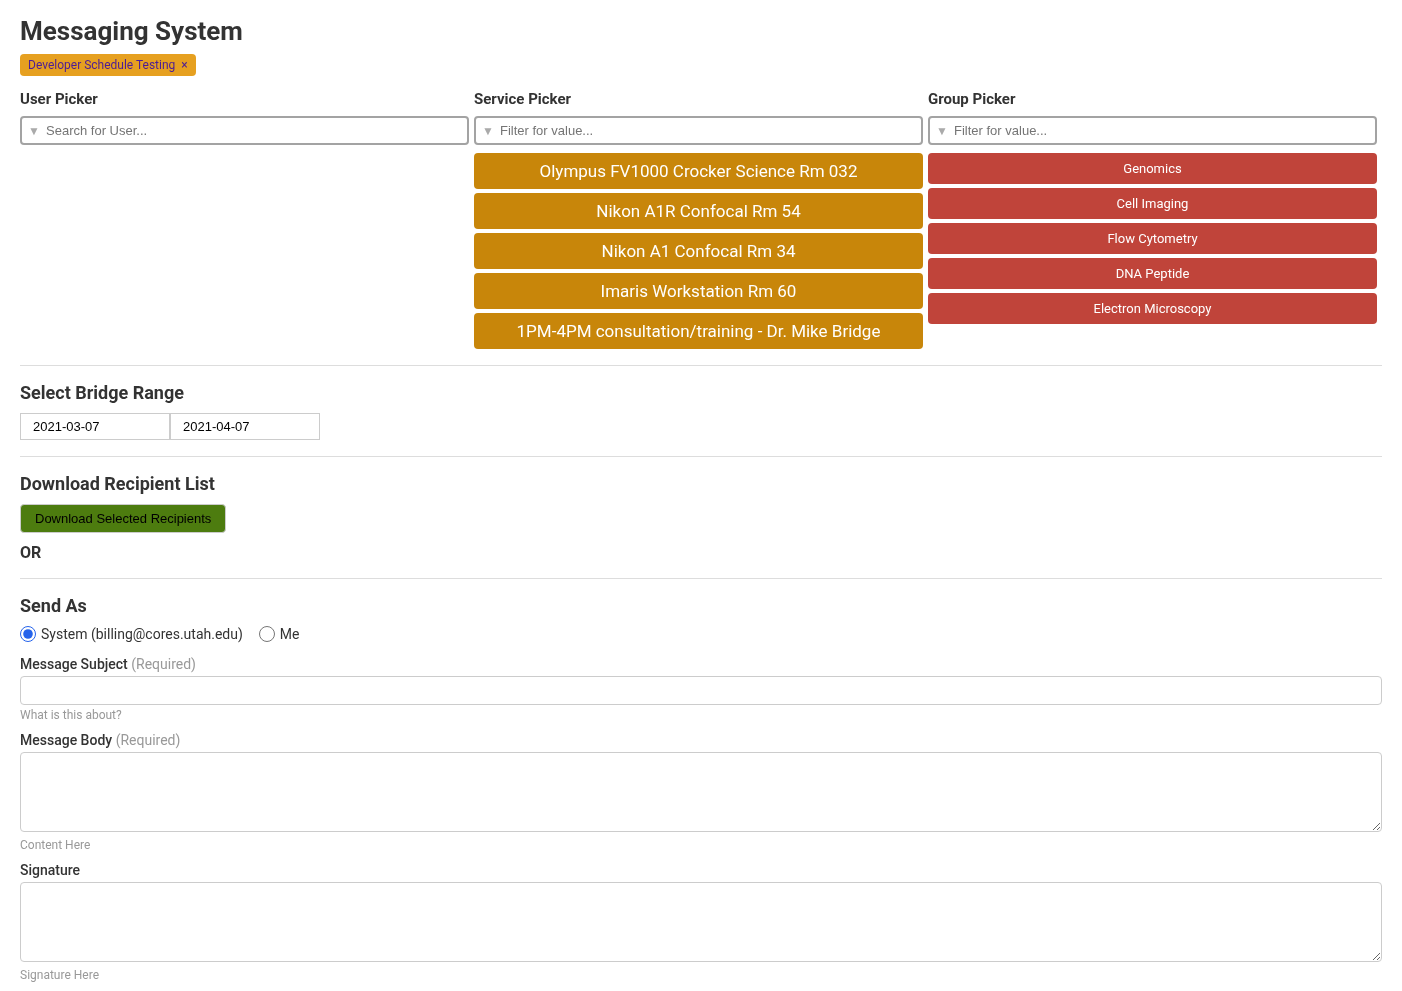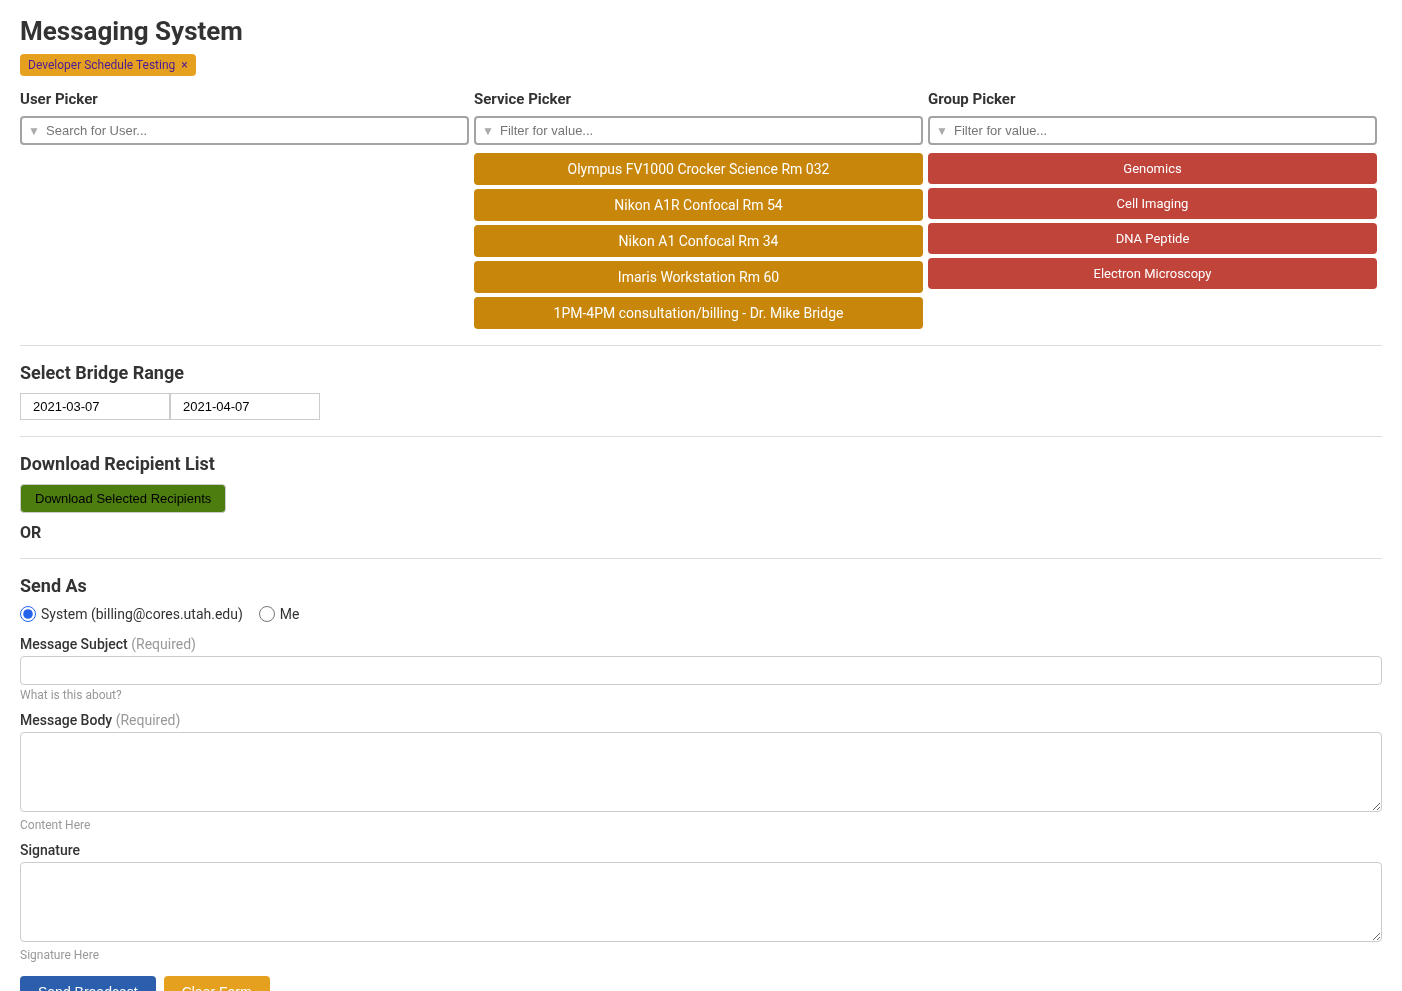--- a/index.html
+++ b/index.html
@@ -71,21 +71,21 @@
       gap: 4px;
       max-height: 200px;
       overflow-y: auto;
     }
     .picker-item-orange {
       background: #c8860a;
       color: #fff;
       padding: 8px 12px;
       border-radius: 4px;
       text-align: center;
-      font-size: 14px;
+      font-size: 17px;
       cursor: pointer;
     }
     .picker-item-red {
       background: #c0443a;
       color: #fff;
       padding: 8px 12px;
       border-radius: 4px;
       text-align: center;
       font-size: 13px;
       cursor: pointer;
@@ -224,33 +224,34 @@
     <h3>Service Picker</h3>
     <div class="filter-input-wrap">
       <span class="filter-icon">▼</span>
       <input class="filter-input" type="text" placeholder="Filter for value..." style="">
     </div>
     <div class="picker-list" id="service-list">
         <div class="picker-item-orange">Olympus FV1000 Crocker Science Rm 032</div>
         <div class="picker-item-orange">Nikon A1R Confocal Rm 54</div>
         <div class="picker-item-orange">Nikon A1 Confocal Rm 34</div>
         <div class="picker-item-orange">Imaris Workstation Rm 60</div>
-        <div class="picker-item-orange">1PM-4PM consultation/billing - Dr. Mike Bridge</div>
+        <div class="picker-item-orange">1PM-4PM consultation/training - Dr. Mike Bridge</div>
       </div>
   </div>
 
   <div class="picker-col">
     <h3>Group Picker</h3>
     <div class="filter-input-wrap">
       <span class="filter-icon">▼</span>
       <input class="filter-input" type="text" placeholder="Filter for value..." style="">
     </div>
     <div class="picker-list" id="group-list">
         <div class="picker-item-red">Genomics</div>
         <div class="picker-item-red">Cell Imaging</div>
+        <div class="picker-item-red">Flow Cytometry</div>
         <div class="picker-item-red">DNA Peptide</div>
         <div class="picker-item-red">Electron Microscopy</div>
       </div>
   </div>
 
 </div>
 
 <hr class="divider">
 
 

